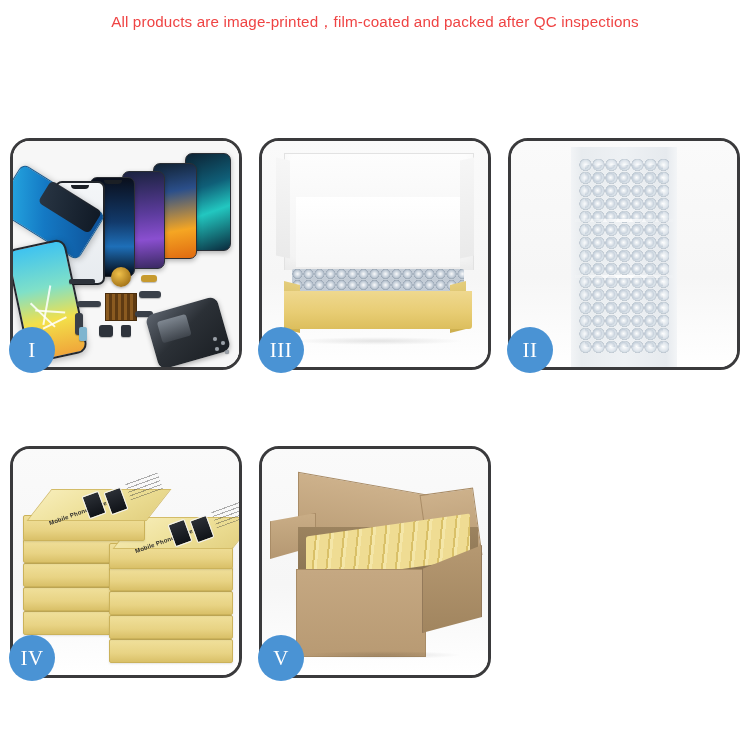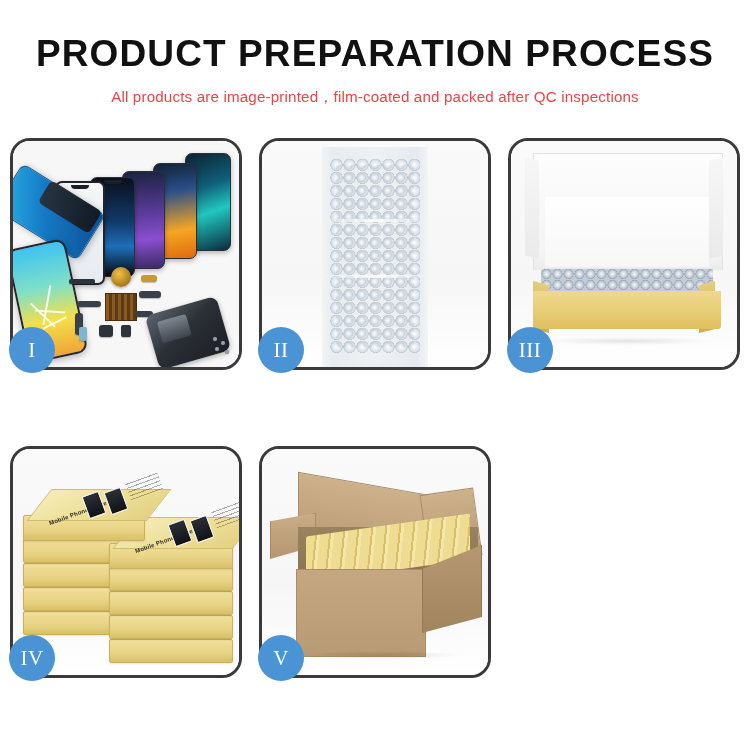--- a/index.html
+++ b/index.html
@@ -383,21 +383,20 @@
     position:absolute; left:26px; bottom:18px; width:170px; height:8px;
     background: radial-gradient(ellipse at center, rgba(0,0,0,.12), rgba(0,0,0,0) 70%);
   }
 </style>
 </head>
 <body>
 
 <div class="page">
 
   <div class="header">
-    <h1 class="title">PRODUCT PREPARATION PROCESS</h1>
     <p class="subtitle">All products are image-printed，film-coated and packed after QC inspections</p>
   </div>
 
   <div class="grid">
 
     <div class="panel">
       <div class="panel-inner">
         <div class="p1-bg"></div>
 
         <div class="ph ph-teal"></div>
@@ -434,51 +433,51 @@
 
         <div class="backplate"></div>
         <div class="screwset">
           <i style="left:2px;top:2px;"></i>
             <i style="left:10px;top:6px;"></i>
           <i style="left:4px;top:12px;"></i>
             <i style="left:14px;top:15px;"></i>
         </div>
       </div>
       <div class="badge">I</div>
-    </div>
-
-    <div class="panel">
-      <div class="panel-inner">
-        <div class="bw-wrap">
-          <div class="bw-bubbles"></div>
-          <div class="bw-bubbles2"></div>
-          <div class="bw-seam" style="top:72px;"></div>
-          <div class="bw-seam" style="top:128px;"></div>
-        </div>
-      </div>
-      <div class="badge">II</div>
     </div>
 
     <div class="panel">
       <div class="panel-inner">
         <div class="b3-lid"></div>
         <div class="b3-lid-fold-l"></div>
         <div class="b3-lid-fold-r"></div>
         <div class="b3-foam"></div>
         <div class="b3-wrapitem"></div>
         <div class="b3-tray-l"></div>
         <div class="b3-tray-r"></div>
         <div class="b3-tray"></div>
         <div class="b3-shadow"></div>
       </div>
       <div class="badge">III</div>
     </div>
 
     <div class="panel">
       <div class="panel-inner">
+        <div class="bw-wrap">
+          <div class="bw-bubbles"></div>
+          <div class="bw-bubbles2"></div>
+          <div class="bw-seam" style="top:72px;"></div>
+          <div class="bw-seam" style="top:128px;"></div>
+        </div>
+      </div>
+      <div class="badge">II</div>
+    </div>
+
+    <div class="panel">
+      <div class="panel-inner">
         <div class="stack">
 
           <div class="sbox" style="left:2px;  top:140px; width:120px; height:22px;"></div>
           <div class="sbox" style="left:2px;  top:116px; width:120px; height:22px;"></div>
           <div class="sbox" style="left:2px;  top:92px;  width:120px; height:22px;"></div>
           <div class="sbox" style="left:2px;  top:68px;  width:120px; height:22px;"></div>
 
           <div class="sbox" style="left:88px; top:168px; width:122px; height:22px;"></div>
           <div class="sbox" style="left:88px; top:144px; width:122px; height:22px;"></div>
           <div class="sbox" style="left:88px; top:120px; width:122px; height:22px;"></div>

